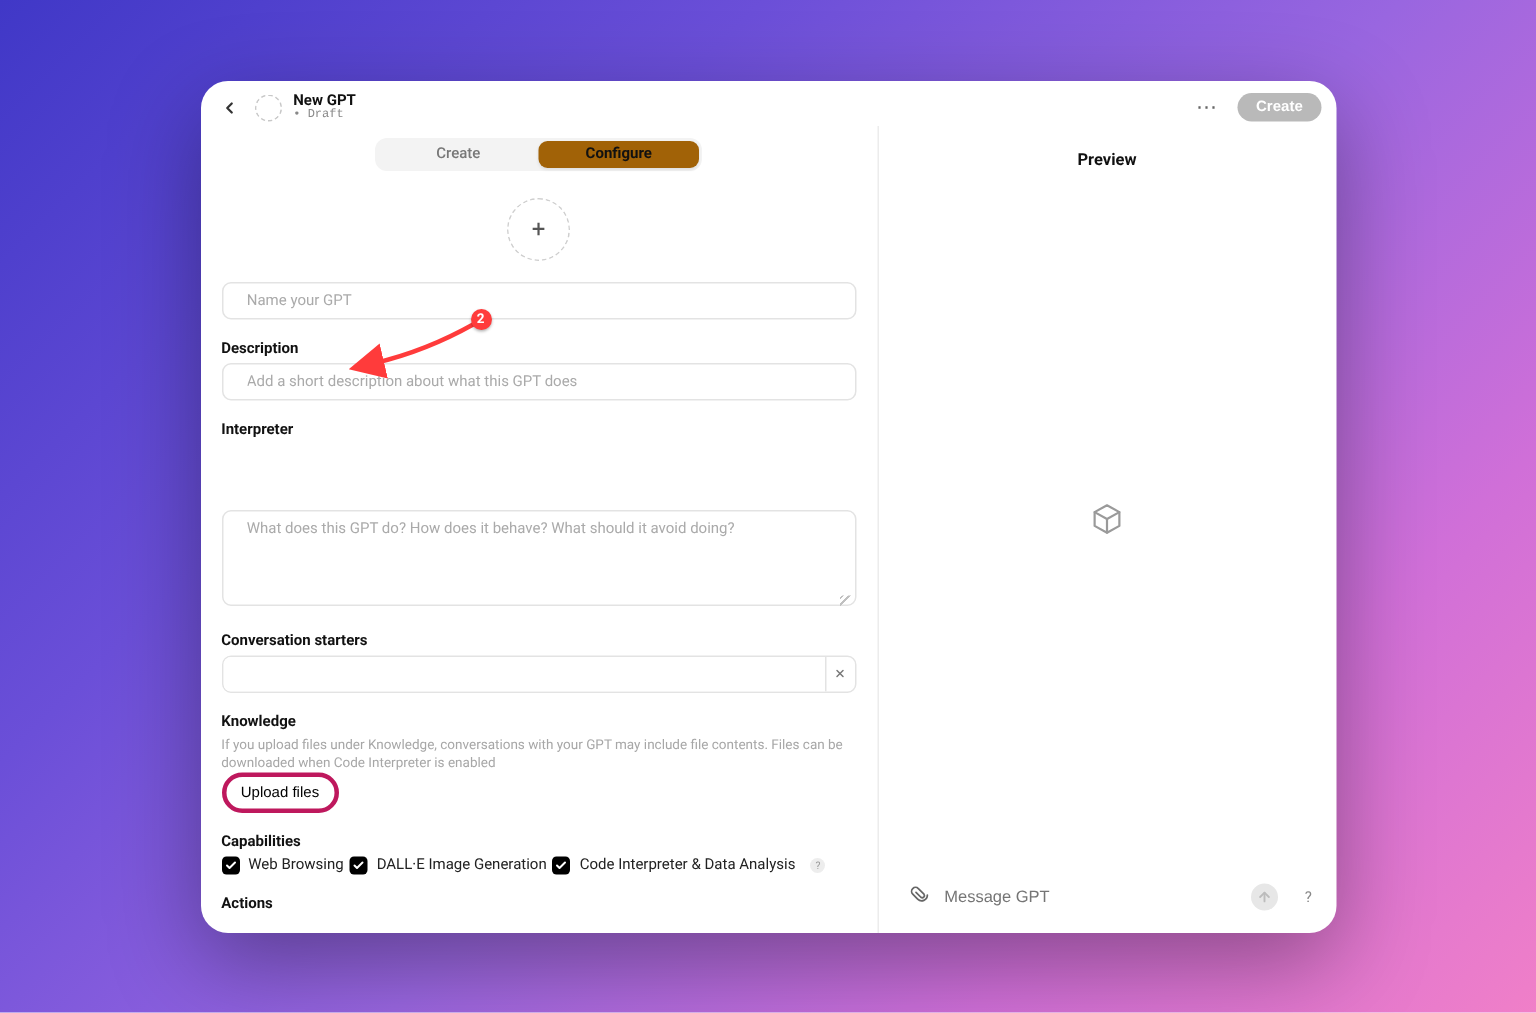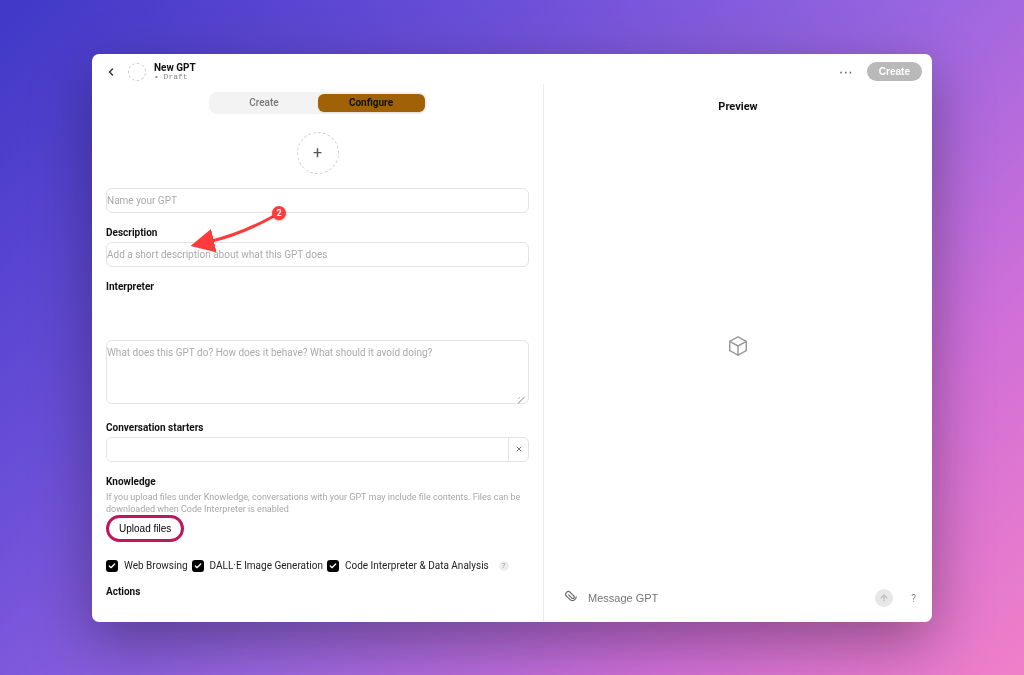--- a/index.html
+++ b/index.html
@@ -7,24 +7,24 @@
     font-family: -apple-system, BlinkMacSystemFont, "Segoe UI", Roboto, Helvetica, Arial, sans-serif;
     width: 1024px;
     height: 675px;
     background: linear-gradient(135deg, #4038c7 0%, #6b4fd8 30%, #9966e0 55%, #d06fd8 78%, #f07fc8 100%);
     display: flex;
     align-items: center;
     justify-content: center;
     overflow: hidden;
   }
   .app-window {
-    width: 840px;
+    width: 757px;
     height: 568px;
     background: #fff;
-    border-radius: 7px;
+    border-radius: 18px;
     box-shadow: 0 20px 60px rgba(0,0,0,0.35);
     display: flex;
     flex-direction: column;
     overflow: hidden;
     position: relative;
   }
   .topbar {
     height: 30px;
     display: flex;
     align-items: center;
@@ -117,21 +117,21 @@
     font-size:10px;
     font-weight:700;
     color:#111;
     margin-bottom:4px;
     display:block;
   }
   .text-input, .textarea-input {
     width:100%;
     border:1px solid #e3e3e3;
     border-radius:6px;
-    padding:6px 0;
+    padding:6px 16px;
     font-size:10px;
     color:#333;
     font-family:inherit;
     background:#fff;
   }
   .text-input::placeholder, .textarea-input::placeholder { color:#aaa; }
   .textarea-input { height:64px; resize:none; position:relative; }
   .textarea-wrap { position:relative;margin-top:48px; }
   .resize-notch {
     position:absolute;
@@ -312,20 +312,21 @@
         </div>
 
         <div class="section-gap"></div>
 
         <label class="form-label">Knowledge</label>
         <div class="help-text">If you upload files under Knowledge, conversations with your GPT may include file contents. Files can be downloaded when Code Interpreter is enabled</div>
         <button class="small-btn">Upload files</button>
 
         <div class="section-gap"></div>
 
+        <label class="form-label">Capabilities</label>
         <div class="cap-list">
           <div class="cap-item">
             <span class="cap-check">
               <svg viewBox="0 0 24 24" fill="none" stroke="#fff" stroke-width="4" stroke-linecap="round" stroke-linejoin="round">
                   <polyline points="20 6 9 17 4 12"></polyline>
                 </svg>
             </span>
             <span>Web Browsing</span>
           </div>
           <div class="cap-item">

